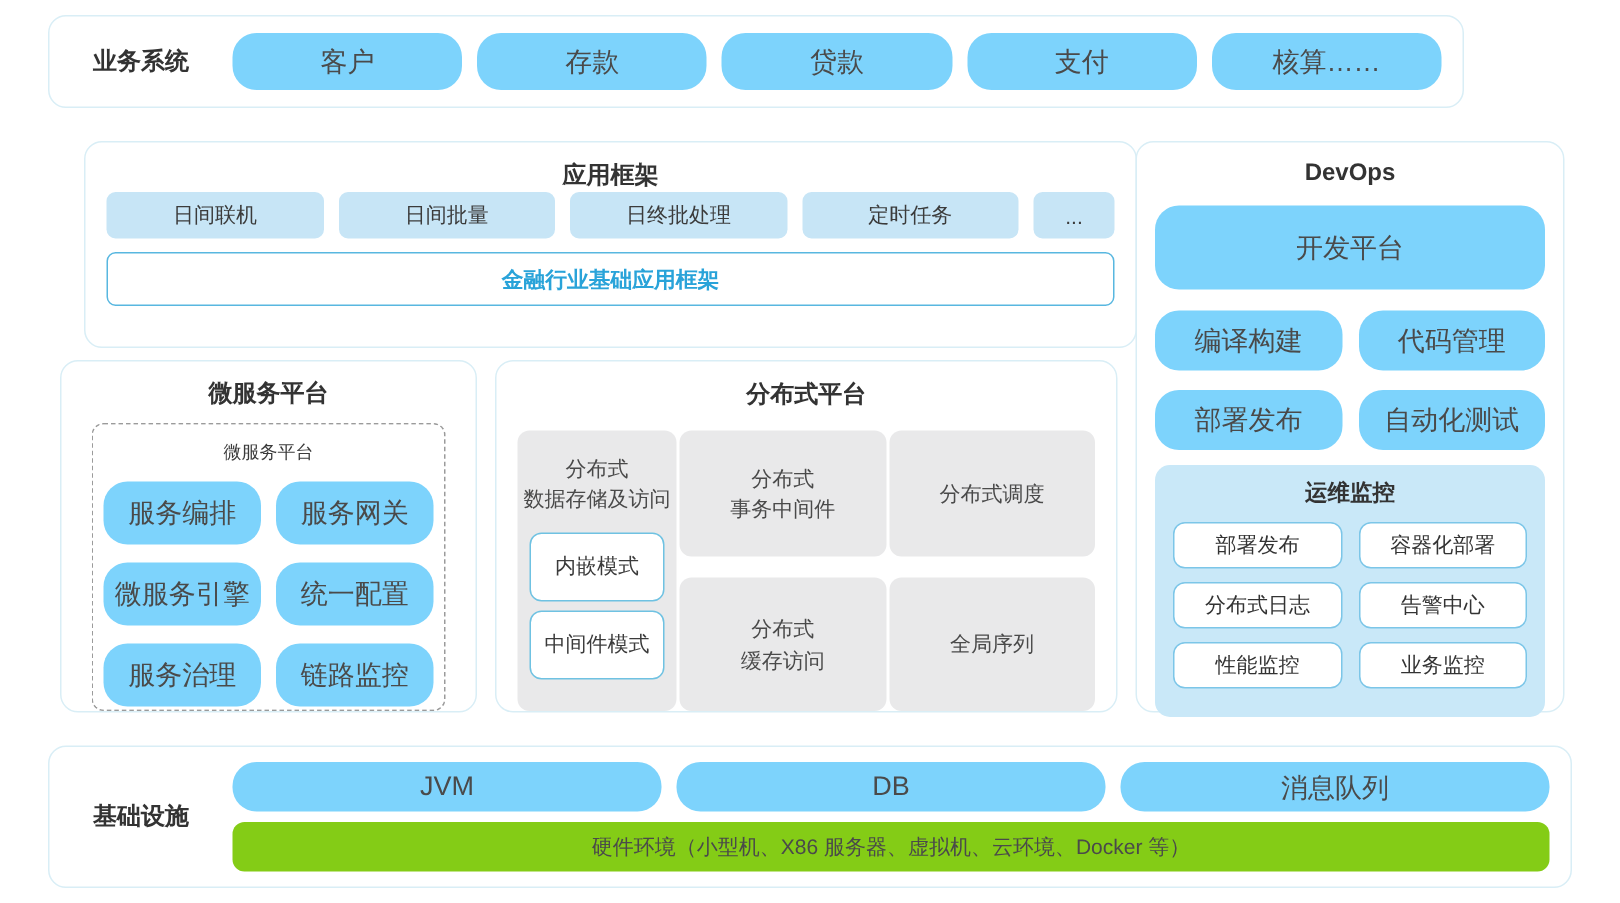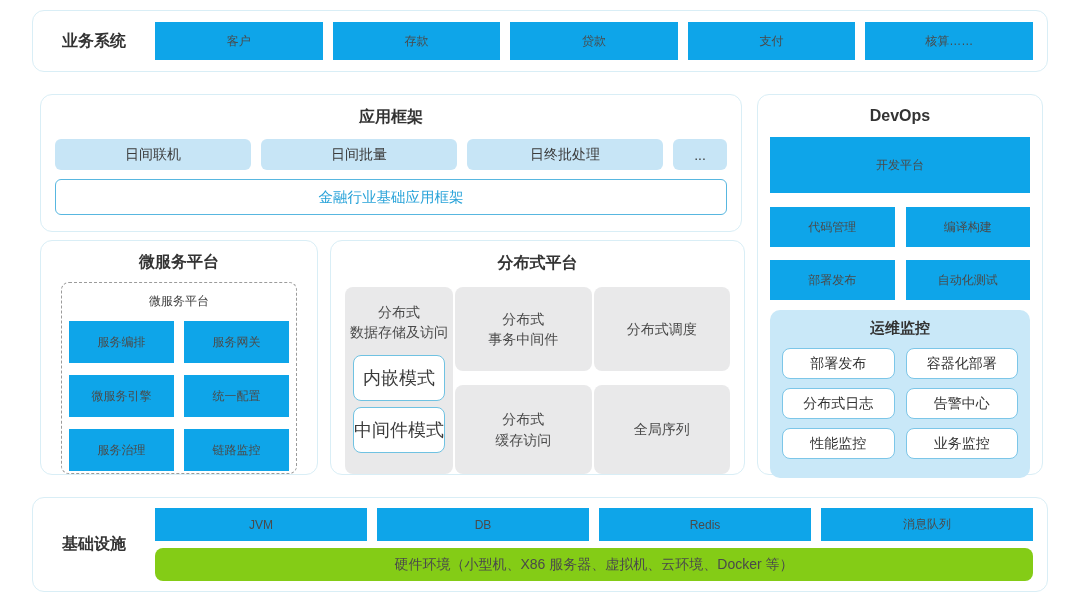--- a/index.html
+++ b/index.html
@@ -3,42 +3,42 @@
 <meta charset="utf-8">
 <style>
   * { margin:0; padding:0; box-sizing:border-box; }
   html,body { width:1080px; height:602px; background:#ffffff;
     font-family:"Liberation Sans","DejaVu Sans",sans-serif; color:#3b3b3b; }
   .canvas { position:relative; width:1080px; height:602px; overflow:hidden; }
 
   .box { position:absolute; background:#fff; border:1.5px solid #d9eef6; border-radius:12px; }
 
   
-  .gbtn { background:#0ea5e9; border-radius:0; color:#4a4a4a;
-          display:flex; align-items:center; justify-content:center; font-size:12px; }
+  .gbtn { background:#7dd3fc; border-radius:16px; color:#4a4a4a;
+          display:flex; align-items:center; justify-content:center; font-size:18px; }
   .bbtn { background:#c7e5f6; border-radius:6px; color:#3b3b3b;
           display:flex; align-items:center; justify-content:center; font-size:14px; }
   .sec-title { text-align:center; font-size:16px; font-weight:600; color:#333; }
 
   
-  #business { left:32px; top:10px; width:1016px; height:62px;
+  #business { left:32px; top:10px; width:944px; height:62px;
               display:flex; align-items:center; padding:0 14px 0 0; }
   .row-label { width:122px; flex:0 0 122px; text-align:center;
                font-size:16px; font-weight:600; color:#333; }
   #business .btns { flex:1; display:flex; gap:10px; }
   #business .gbtn { flex:1; height:38px; }
 
   
-  #app-framework { left:40px; top:94px; width:702px; height:138px; padding:12px 14px 0; }
-  #app-framework .blue-row { display:flex; gap:10px; margin-top:11px; }
+  #app-framework { left:56px; top:94px; width:702px; height:138px; padding:12px 14px 0; }
+  #app-framework .blue-row { display:flex; gap:10px; }
   #app-framework .bbtn { flex:1; height:31px; }
   #app-framework .bbtn.small { flex:0 0 54px; }
   .base-frame { margin-top:9px; height:36px; border:1px solid #58b7e0; border-radius:6px;
                 display:flex; align-items:center; justify-content:center;
-                color:#29a3d9; font-size:14.5px; font-weight:400; background:#fff; }
+                color:#29a3d9; font-size:14.5px; font-weight:700; background:#fff; }
 
   
   #devops { left:757px; top:94px; width:286px; height:381px; padding:12px 12px 0; }
   #devops .dev-platform { margin-top:12px; height:56px; }
   #devops .grid2 { display:grid; grid-template-columns:1fr 1fr; gap:13px 11px; margin-top:14px; }
   #devops .grid2 .gbtn { height:40px; }
   .monitor { margin-top:10px; height:168px; background:#c9e8f8; border-radius:10px; padding:9px 12px 0; }
   .monitor-title { text-align:center; font-size:15px; font-weight:700; color:#333; }
   .monitor .mgrid { display:grid; grid-template-columns:1fr 1fr; gap:9px 11px; margin-top:10px; }
   .wbtn { background:#ffffff; border:1.5px solid #7cc6e8; border-radius:8px; height:31px;
@@ -57,21 +57,21 @@
   #distributed .col { flex:1; display:flex; flex-direction:column; gap:14px; }
   .gpanel { background:#e9e9ea; border-radius:8px; display:flex; align-items:center;
             justify-content:center; text-align:center; font-size:14px; color:#4a4a4a;
             line-height:1.45; white-space:pre-line; }
   .storage { background:#e9e9ea; border-radius:8px; height:187px;
              display:flex; flex-direction:column; }
   .storage-title { text-align:center; font-size:14px; color:#4a4a4a; line-height:1.45;
                    white-space:pre-line; padding:15px 4px 9px; }
   .mode { margin:3px 8px; height:46px; background:#fff; border:1.5px solid #6fc2e2;
           border-radius:8px; display:flex; align-items:center; justify-content:center;
-          font-size:18px; color:#3b3b3b; }
+          font-size:14px; color:#3b3b3b; }
   #distributed .col .top { height:84px; }
   #distributed .col .bottom { flex:1; }
 
   
   #infra { left:32px; top:497px; width:1016px; height:95px;
            display:flex; align-items:center; padding:0 14px 0 0; }
   .infra-right { flex:1; display:flex; flex-direction:column; gap:7px; }
   .infra-right .btns { display:flex; gap:10px;justify-content:flex-end; }
   .infra-right .gbtn { flex:1; height:33px; }
   .hardware { height:33px; background:#84cc16; border-radius:8px; display:flex;
@@ -92,31 +92,32 @@
       <div class="gbtn">核算……</div>
     </div>
   </div>
 
   <div class="box" id="app-framework">
     <div class="sec-title">应用框架</div>
     <div class="blue-row">
       <div class="bbtn">日间联机</div>
       <div class="bbtn">日间批量</div>
       <div class="bbtn">日终批处理</div>
+      <div class="bbtn">定时任务</div>
       <div class="bbtn small">...</div>
     </div>
     <div class="base-frame">金融行业基础应用框架</div>
   </div>
 
   <div class="box" id="devops">
     <div class="sec-title">DevOps</div>
     <div class="gbtn dev-platform">开发平台</div>
     <div class="grid2">
+      <div class="gbtn">编译构建</div>
       <div class="gbtn">代码管理</div>
-      <div class="gbtn">编译构建</div>
       <div class="gbtn">部署发布</div>
       <div class="gbtn">自动化测试</div>
     </div>
     <div class="monitor">
       <div class="monitor-title">运维监控</div>
       <div class="mgrid">
         <div class="wbtn">部署发布</div>
         <div class="wbtn">容器化部署</div>
         <div class="wbtn">分布式日志</div>
         <div class="wbtn">告警中心</div>
@@ -162,20 +163,19 @@
       </div>
     </div>
   </div>
 
   <div class="box" id="infra">
     <div class="row-label">基础设施</div>
     <div class="infra-right">
       <div class="btns">
         <div class="gbtn">JVM</div>
         <div class="gbtn">DB</div>
-        <div class="gbtn">Redis</div>
         <div class="gbtn">消息队列</div>
       </div>
       <div class="hardware">硬件环境（小型机、X86 服务器、虚拟机、云环境、Docker 等）</div>
     </div>
   </div>
 
 </div>
 
 </body></html>

